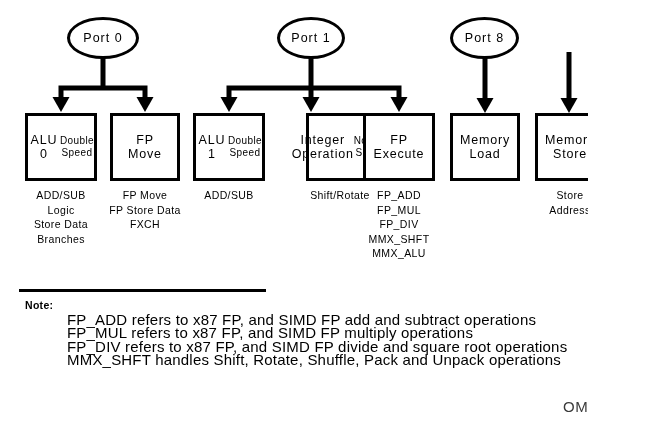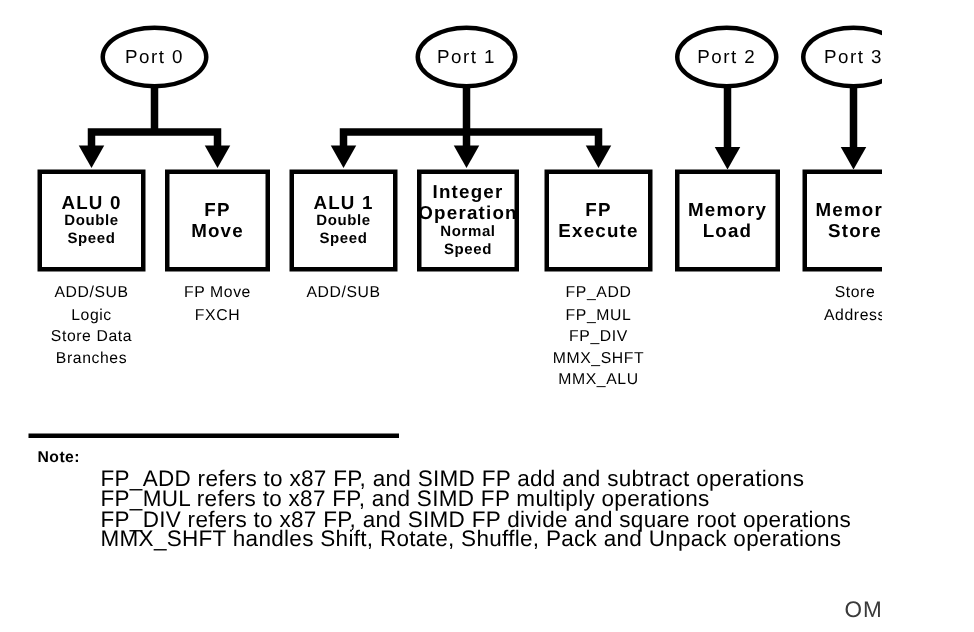--- a/index.html
+++ b/index.html
@@ -31,24 +31,23 @@
   }
 
   .unit { position: absolute; top: 113px; width: 100px; text-align: center; }
   .ubox {
     height: 68px;
     box-sizing: border-box;
     border: 3px solid #000;
     background: #fff;
     margin: 0 auto;
     display: flex;
-    flex-direction: column;
+    flex-direction: row;
     align-items: center;
     justify-content: center;
-    font-weight: bold;
   }
   .utitle { font-size: 12.5px; line-height: 14px; letter-spacing: 0.8px; white-space: pre-line; }
   .usub   { font-size: 10px;   line-height: 12px; letter-spacing: 0.4px; white-space: pre-line; }
   .ops    { margin-top: 7px; font-size: 10.5px; line-height: 14.6px; letter-spacing: 0.4px; }
 
   .rule { position: absolute; left: 19px; top: 289px; width: 247px; height: 3px; background: #000; }
   .note-h { position: absolute; left: 25px; top: 299px; font-size: 10.5px; font-weight: bold; letter-spacing: 0.3px; }
   .notes { position: absolute; left: 67px; top: 313px; font-size: 15px; line-height: 13.3px; letter-spacing: 0.2px; white-space: nowrap; }
   .figid { position: absolute; left: 563px; top: 398px; font-size: 15px; letter-spacing: 0.6px; color: #3a3a3a; }
 </style>
@@ -75,24 +74,21 @@
     </g>
   </svg>
 
   <div class="port" style="left:67px;width:72px;">
       <span>Port 0</span>
     </div>
   <div class="port" style="left:277px;width:68px;">
       <span>Port 1</span>
     </div>
   <div class="port" style="left:450px;width:69px;">
-      <span>Port 2</span>
-    </div>
-  <div class="port" style="left:534px;width:70px;">
-      <span>Port 3</span>
+      <span>Port 8</span>
     </div>
 
   <div class="unit" style="left:11px;">
     <div class="ubox" style="width:72px;">
       <div class="utitle">ALU 0</div>
       <div class="usub">Double
 Speed</div>
     </div>
     <div class="ops">
       <div>ADD/SUB</div>
@@ -102,41 +98,45 @@
     </div>
   </div>
 
   <div class="unit" style="left:95px;">
     <div class="ubox" style="width:70px;">
       <div class="utitle">FP
 Move</div>
     </div>
     <div class="ops">
       <div>FP Move</div>
+      <div>FP Store Data</div>
       <div>FXCH</div>
     </div>
   </div>
 
   <div class="unit" style="left:179px;">
     <div class="ubox" style="width:72px;">
       <div class="utitle">ALU 1</div>
       <div class="usub">Double
 Speed</div>
     </div>
     <div class="ops">
       <div>ADD/SUB</div>
     </div>
   </div>
 
-  <div class="unit" style="left:262px;">
+  <div class="unit" style="left:262px;padding-left:28px;">
     <div class="ubox" style="width:68px;">
       <div class="utitle">Integer
 Operation</div>
       <div class="usub">Normal
 Speed</div>
+    </div>
+    <div class="ops">
+      <div>Shift/Rotate</div>
     </div>
   </div>
 
   <div class="unit" style="left:349px;">
     <div class="ubox" style="width:72px;">
       <div class="utitle">FP
 Execute</div>
     </div>
     <div class="ops">
       <div>FP_ADD</div>

